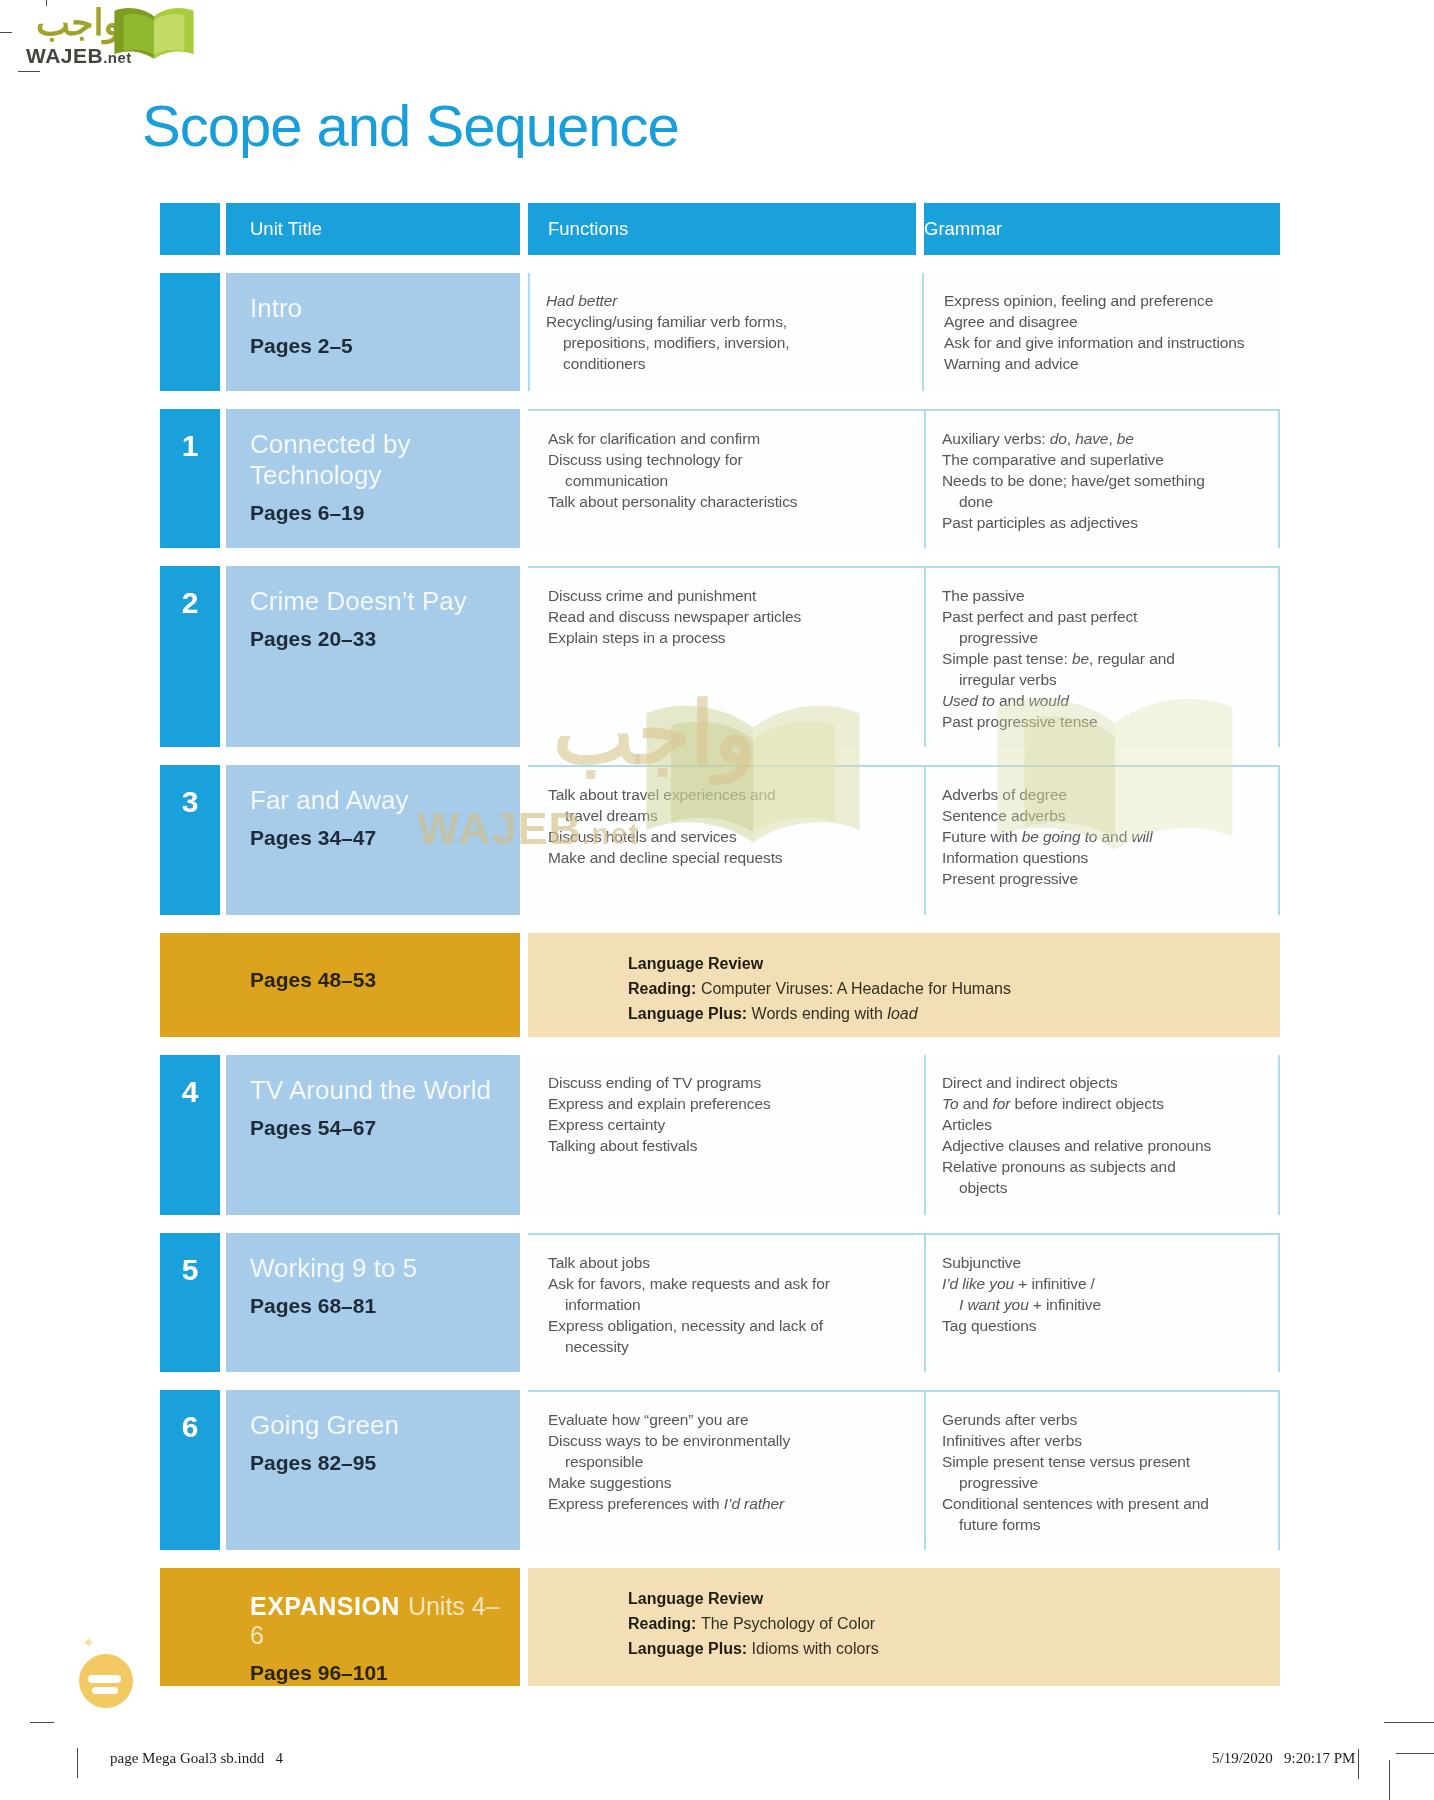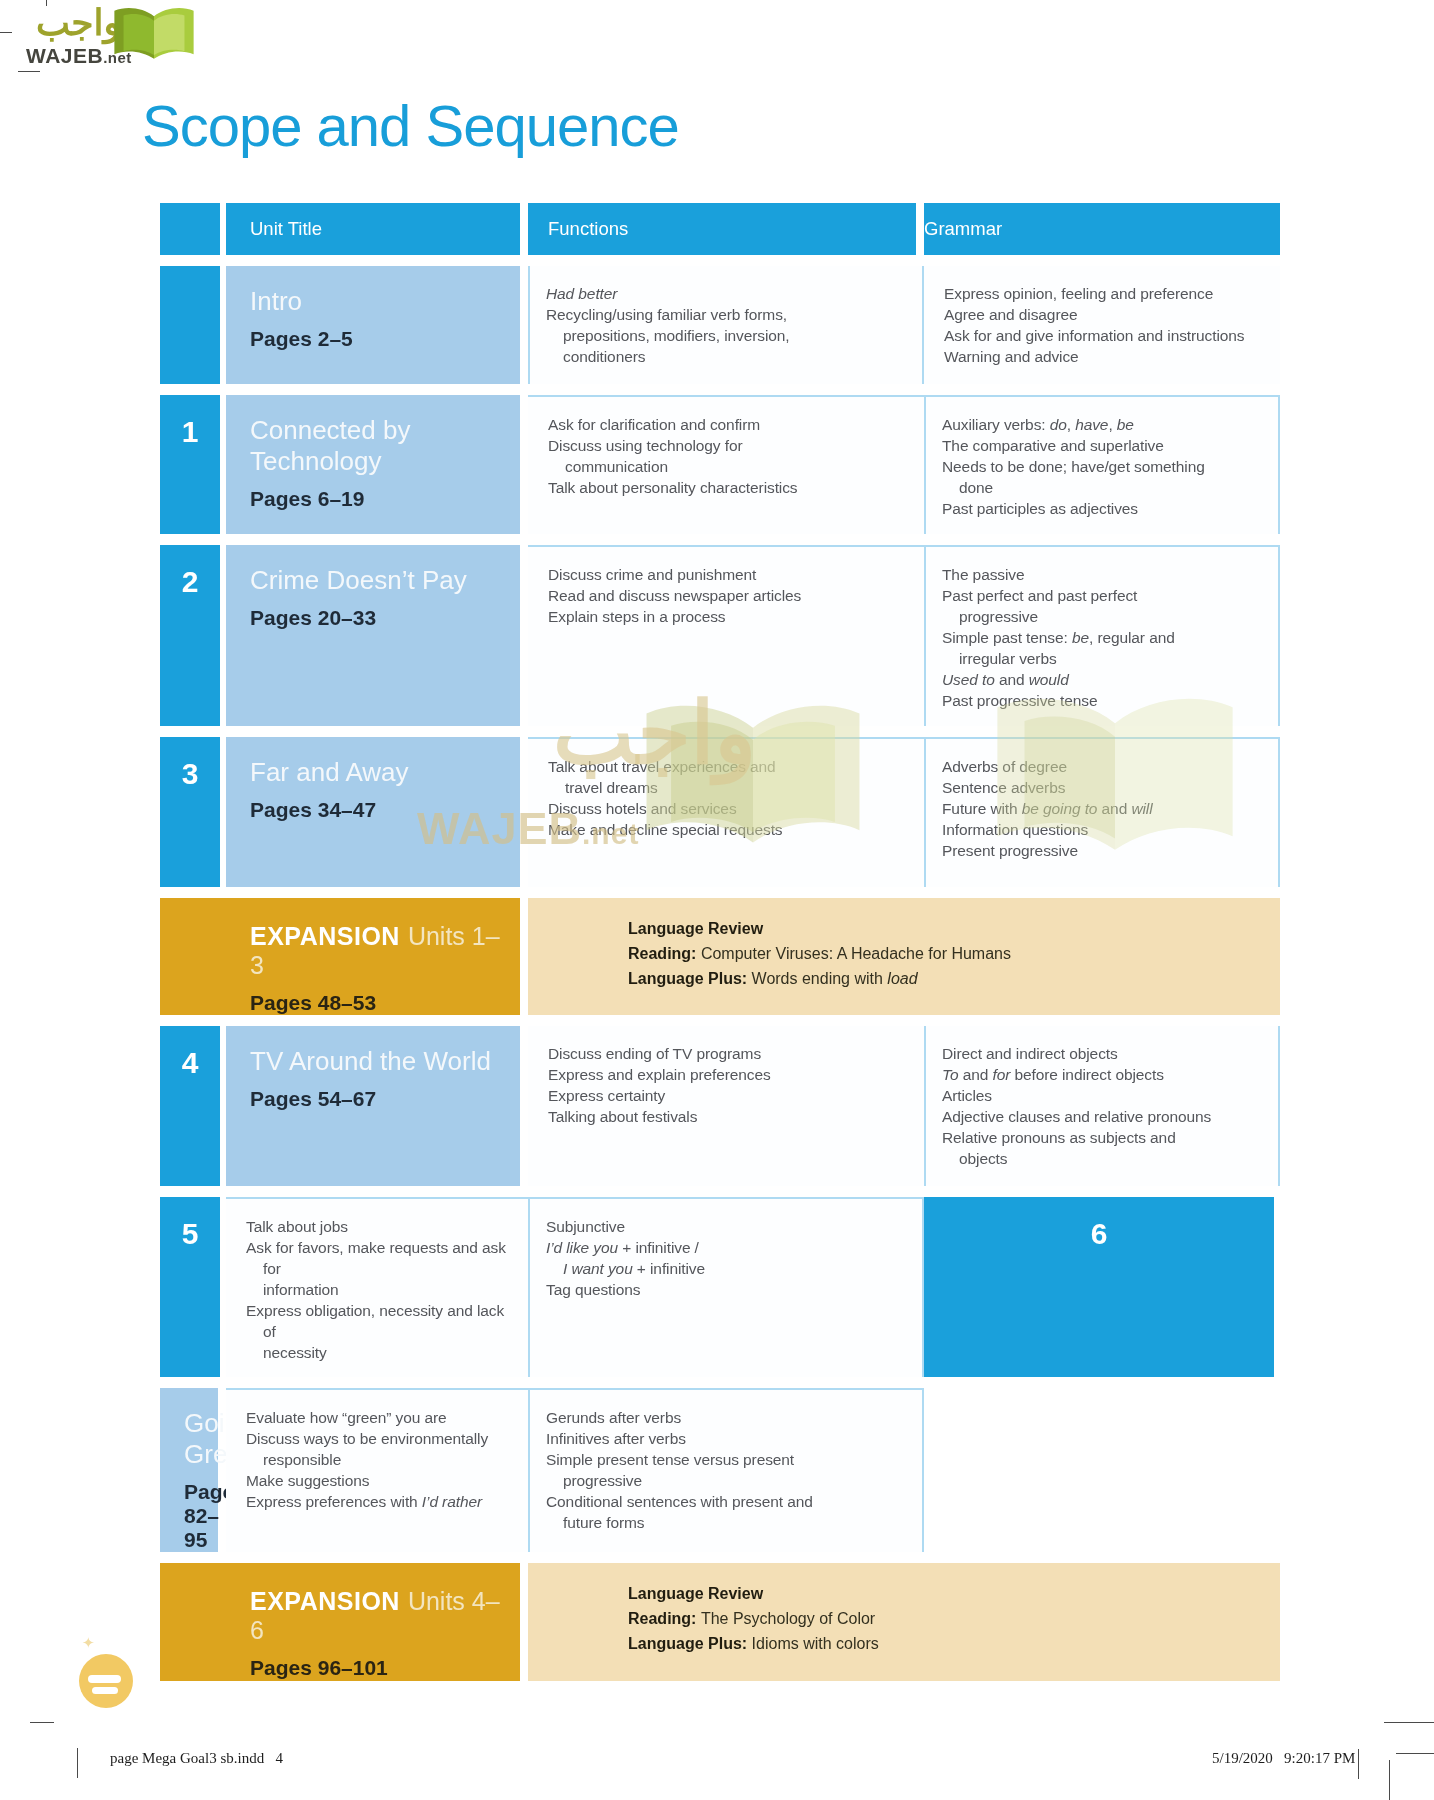--- a/index.html
+++ b/index.html
@@ -11,21 +11,21 @@
   .sitelogo .ar{position:absolute;left:26px;top:-2px;font-size:36px;font-weight:bold;color:#9EA32C;}
   .sitelogo .latin{position:absolute;left:16px;top:40px;font-size:21px;font-weight:bold;color:#45453E;letter-spacing:.5px;}
   .sitelogo .tld{font-size:15px;}
   .sitelogo svg{position:absolute;left:98px;top:0;}
 
   
   .pgtitle{position:absolute;left:142px;top:92px;font-size:58px;font-weight:500;color:#189ED9;letter-spacing:-1px;}
 
   
   .table{position:absolute;left:160px;top:203px;width:1256px;display:grid;
-         grid-template-columns:66px 302px 396px 356px;row-gap:11px;z-index:1;}
+         grid-template-columns:66px 302px 396px 356px;row-gap:18px;z-index:1;}
   .hcell{background:#1AA0DB;min-height:52px;display:flex;align-items:center;
          color:#fff;font-size:18.5px;}
   .hcell.c1{border-right:6px solid #fff;}
   .hcell.c2{border-right:8px solid #fff;padding-left:24px;}
   .hcell.c3{border-right:8px solid #fff;padding-left:20px;}
   .cell{box-sizing:border-box;}
   .num{background:#1AA0DB;border-right:6px solid #fff;color:#fff;font-size:30px;font-weight:bold;
        text-align:center;padding-top:20px;}
   .tcell{background:#A6CCEA;border-right:8px solid #fff;padding:20px 16px 0 24px;}
   .tcell .utitle{color:#F4F8FB;font-size:26px;line-height:31px;font-weight:500;}
@@ -169,21 +169,20 @@
         <div class="line"><span>Make and decline special requests</span></div>
       </div>
       <div class="cell bcell gcell btop">
         <div class="line"><span>Adverbs of degree</span></div>
         <div class="line"><span>Sentence adverbs</span></div>
         <div class="line"><span>Future with </span><span class="it">be going to</span><span> and </span><span class="it">will</span></div>
         <div class="line"><span>Information questions</span></div>
         <div class="line"><span>Present progressive</span></div>
       </div>
       <div class="cell expgold" style="min-height: 104px;">
-        <div class="extitle"><span class="exmain">EXPANSION</span><span class="exsub">Units 1–3</span></div>
         <div class="expages">Pages 48–53</div>
       </div>
       <div class="cell exptan">
         <div class="line"><span class="bd">Language Review</span></div>
         <div class="line"><span class="bd">Reading: </span><span>Computer Viruses: A Headache for Humans</span></div>
         <div class="line"><span class="bd">Language Plus: </span><span>Words ending with </span><span class="it">load</span></div>
       </div>
       <div class="cell num" style="min-height: 160px;">4</div>
       <div class="cell tcell">
         <div class="utitle">TV Around the World</div>
@@ -197,20 +196,24 @@
       </div>
       <div class="cell bcell gcell">
         <div class="line"><span>Direct and indirect objects</span></div>
         <div class="line"><span class="it">To</span><span> and </span><span class="it">for</span><span> before indirect objects</span></div>
         <div class="line"><span>Articles</span></div>
         <div class="line"><span>Adjective clauses and relative pronouns</span></div>
         <div class="line"><span>Relative pronouns as subjects and</span></div>
         <div class="line cont"><span>objects</span></div>
       </div>
       <div class="cell num" style="min-height: 139px;">5</div>
+      <div class="cell tcell">
+        <div class="utitle">Working 9 to 5</div>
+        <div class="upages">Pages 68–81</div>
+      </div>
       <div class="cell bcell fcell btop">
         <div class="line"><span>Talk about jobs</span></div>
         <div class="line"><span>Ask for favors, make requests and ask for</span></div>
         <div class="line cont"><span>information</span></div>
         <div class="line"><span>Express obligation, necessity and lack of</span></div>
         <div class="line cont"><span>necessity</span></div>
       </div>
       <div class="cell bcell gcell btop">
         <div class="line"><span>Subjunctive</span></div>
         <div class="line"><span class="it">I’d like you</span><span> + infinitive /</span></div>

